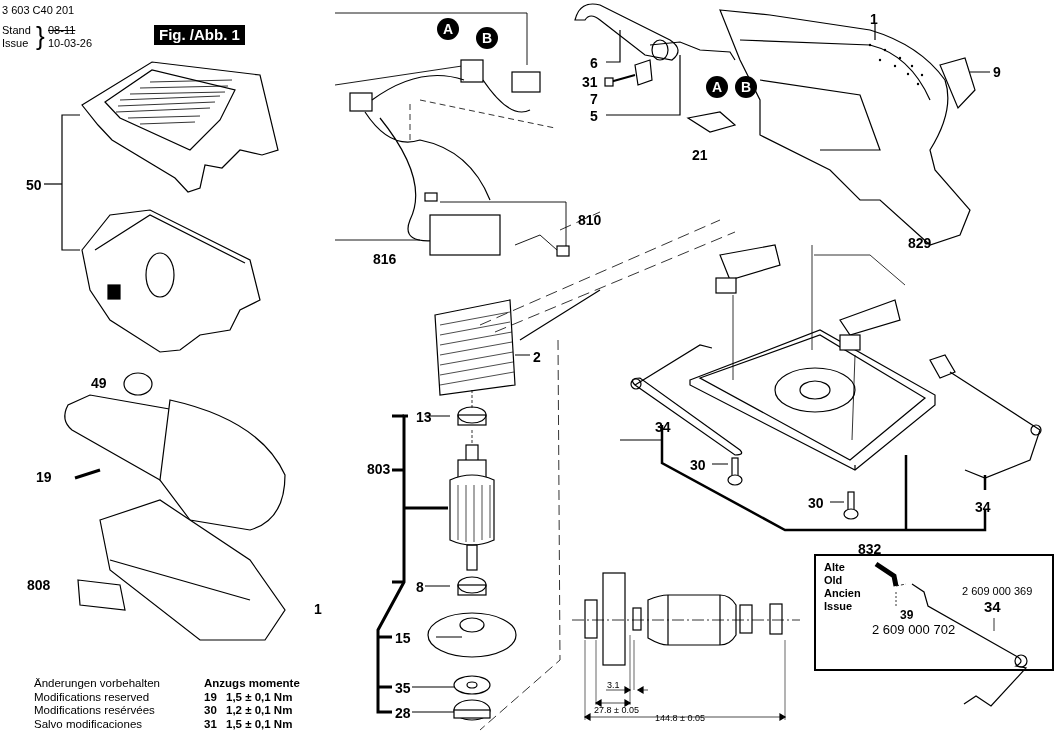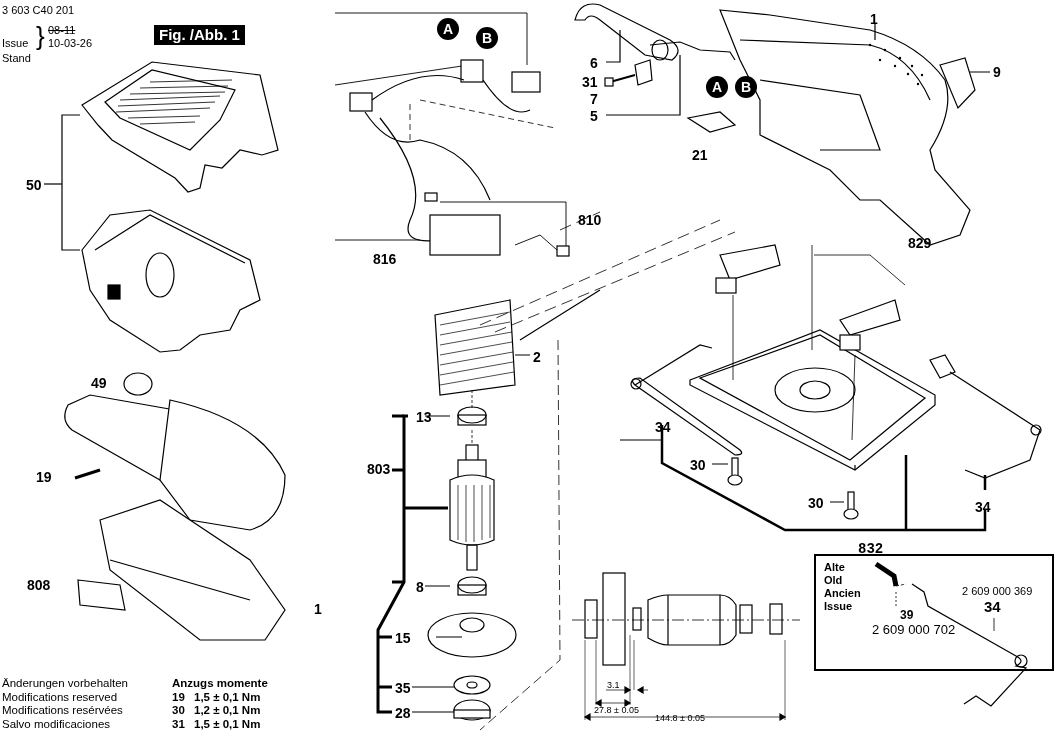--- a/index.html
+++ b/index.html
@@ -1,32 +1,32 @@
 <!DOCTYPE html>
 <html><head>
 <meta charset="utf-8">
 <style>
   html,body{margin:0;padding:0;background:#fff;}
   body{width:1060px;height:731px;position:relative;overflow:hidden;font-family:"Liberation Sans",sans-serif;color:#000;}
   .abs{position:absolute;}
   .hdr{font-size:11px;line-height:13px;}
   .fig{background:#000;color:#fff;font-weight:bold;font-size:15px;padding:1px 5px;line-height:18px;}
   .lbl{position:absolute;font-weight:bold;font-size:14px;line-height:14px;white-space:nowrap;}
-  .foot{font-size:11.5px;line-height:13.5px;}
+  .foot{font-size:11.5px;line-height:13.5px;margin-left:32px;}
   .bold{font-weight:bold;}
   .badge{position:absolute;width:22px;height:22px;border-radius:50%;background:#000;color:#fff;font-weight:bold;font-size:14px;line-height:22px;text-align:center;}
   svg.draw{position:absolute;left:0;top:0;}
   .inset{position:absolute;left:814px;top:554px;width:240px;height:117px;border:2px solid #000;box-sizing:border-box;}
   .dim{font-size:9px;position:absolute;white-space:nowrap;}
 </style>
 </head>
 <body>
 
 <div class="abs hdr" style="left:2px;top:4px;">3 603 C40 201</div>
-<div class="abs hdr" style="left:2px;top:24px;margin-top:28px;">Stand</div>
+<div class="abs hdr" style="left:2px;top:24px;">Stand</div>
 <div class="abs hdr" style="left:2px;top:37px;">Issue</div>
 <div class="abs" style="left:36px;top:22px;font-size:26px;line-height:28px;">}</div>
 <div class="abs hdr" style="left:48px;top:24px;text-decoration:line-through;">08-11</div>
 <div class="abs hdr" style="left:48px;top:37px;">10-03-26</div>
 <div class="abs fig" style="left:106px;top:25px;margin-left:48px;">Fig. /Abb. 1</div>
 
 <svg class="draw" width="1060" height="731" viewBox="0 0 1060 731" fill="none" stroke="#000" stroke-width="1.2">
 
   <g>
     <path d="M82 105 L152 62 L260 75 L278 150 L262 155 L240 150 L222 168 L205 165 L200 188 L188 192 L175 178 L112 140 L98 125 Z" fill="#fff"></path>
@@ -205,21 +205,21 @@
 <div class="lbl" style="left:590px;top:92px;">7</div>
 <div class="lbl" style="left:590px;top:109px;">5</div>
 <div class="lbl" style="left:692px;top:148px;">21</div>
 <div class="lbl" style="left:870px;top:12px;">1</div>
 <div class="lbl" style="left:993px;top:65px;">9</div>
 <div class="lbl" style="left:860px;top:236px;padding-left:48px;">829</div>
 <div class="lbl" style="left:655px;top:420px;">34</div>
 <div class="lbl" style="left:690px;top:458px;">30</div>
 <div class="lbl" style="left:808px;top:496px;">30</div>
 <div class="lbl" style="left:975px;top:500px;">34</div>
-<div class="lbl" style="left:858px;top:542px;font-family:Liberation Mono, monospace;">832</div>
+<div class="lbl" style="left:858px;top:542px;">832</div>
 
 <div class="dim" style="left:607px;top:680px;">3.1</div>
 <div class="dim" style="left:594px;top:705px;">27.8 ± 0.05</div>
 <div class="dim" style="left:655px;top:713px;">144.8 ± 0.05</div>
 
 <div class="inset">
   <div class="abs bold" style="left:8px;top:5px;font-size:11px;line-height:13px;">
     <div>Alte</div>
     <div>Old</div>
     <div>Ancien</div>

